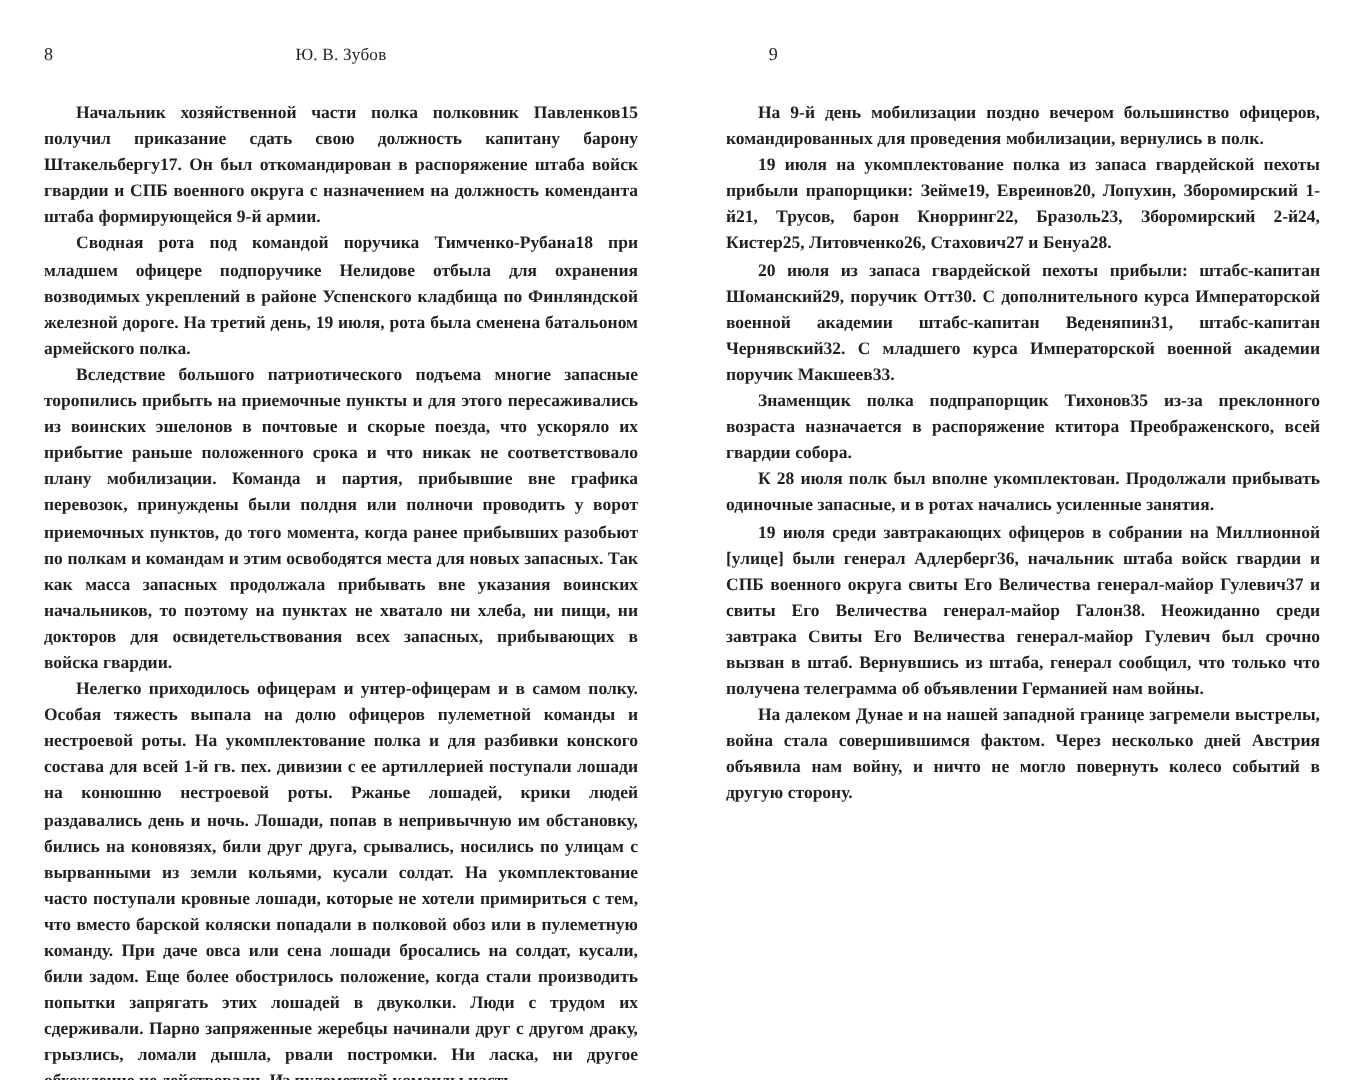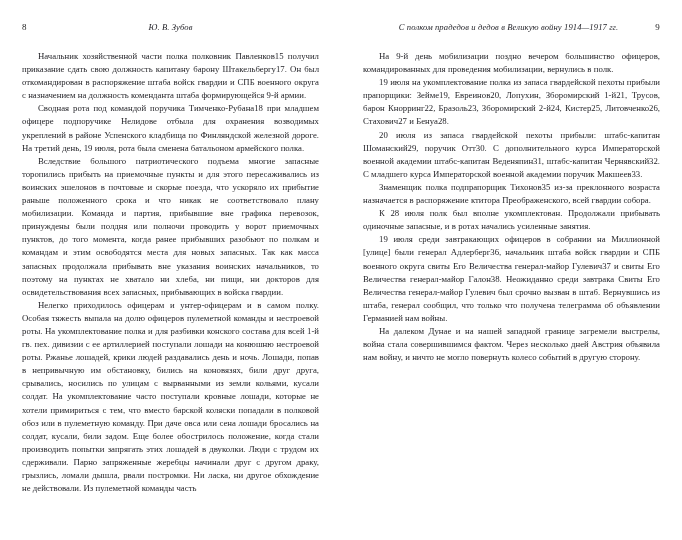--- a/index.html
+++ b/index.html
@@ -49,21 +49,20 @@
   }
   .running-head .folio {
     font-family: "Liberation Serif", "DejaVu Serif", serif;
     font-size: 9px;
     font-style: normal;
     color: #1d1d1d;
     width: 26px;
     flex: 0 0 26px;
   }
   .running-head .title {
-    font-style: italic;
     font-size: 8.6px;
     letter-spacing: 0.1px;
     flex: 1 1 auto;
     text-align: center;
     color: #24242a;
   }
   .rh-left .folio  { text-align: left; }
   .rh-left .title  { text-align: center; padding-right: 26px; }
   .rh-right .folio { text-align: right; order: 2; }
   .rh-right .title { text-align: center; order: 1; padding-left: 20px; }
@@ -74,20 +73,21 @@
     text-align: justify;
     text-justify: inter-word;
     hyphens: auto;
     -webkit-hyphens: auto;
     color: #1f1f24;
   }
   .column p {
     margin: 0;
     text-indent: 16px;
     word-spacing: 0.1px;
+    font-weight: bold;
   }
 </style>
 </head>
 <body>
 
 <div class="spread">
 
   <div class="page page-left">
     <div class="running-head rh-left">
       <span class="folio">8</span>
@@ -97,21 +97,20 @@
       <p>Начальник хозяйственной части полка полковник Павленков15 получил приказание сдать свою должность капитану барону Штакельбергу17. Он был откомандирован в распоряжение штаба войск гвардии и СПБ военного округа с назначением на должность коменданта штаба формирующейся 9-й армии.</p>
       <p>Сводная рота под командой поручика Тимченко-Рубана18 при младшем офицере подпоручике Нелидове отбыла для охранения возводимых укреплений в районе Успенского кладбища по Финляндской железной дороге. На третий день, 19 июля, рота была сменена батальоном армейского полка.</p>
       <p>Вследствие большого патриотического подъема многие запасные торопились прибыть на приемочные пункты и для этого пересаживались из воинских эшелонов в почтовые и скорые поезда, что ускоряло их прибытие раньше положенного срока и что никак не соответствовало плану мобилизации. Команда и партия, прибывшие вне графика перевозок, принуждены были полдня или полночи проводить у ворот приемочных пунктов, до того момента, когда ранее прибывших разобьют по полкам и командам и этим освободятся места для новых запасных. Так как масса запасных продолжала прибывать вне указания воинских начальников, то поэтому на пунктах не хватало ни хлеба, ни пищи, ни докторов для освидетельствования всех запасных, прибывающих в войска гвардии.</p>
       <p>Нелегко приходилось офицерам и унтер-офицерам и в самом полку. Особая тяжесть выпала на долю офицеров пулеметной команды и нестроевой роты. На укомплектование полка и для разбивки конского состава для всей 1-й гв. пех. дивизии с ее артиллерией поступали лошади на конюшню нестроевой роты. Ржанье лошадей, крики людей раздавались день и ночь. Лошади, попав в непривычную им обстановку, бились на коновязях, били друг друга, срывались, носились по улицам с вырванными из земли кольями, кусали солдат. На укомплектование часто поступали кровные лошади, которые не хотели примириться с тем, что вместо барской коляски попадали в полковой обоз или в пулеметную команду. При даче овса или сена лошади бросались на солдат, кусали, били задом. Еще более обострилось положение, когда стали производить попытки запрягать этих лошадей в двуколки. Люди с трудом их сдерживали. Парно запряженные жеребцы начинали друг с другом драку, грызлись, ломали дышла, рвали постромки. Ни ласка, ни другое обхождение не действовали. Из пулеметной команды часть</p>
     </div>
   </div>
 
   <div class="page page-right">
     <div class="running-head rh-right">
       <span class="folio">9</span>
-      <span class="title">С полком прадедов и дедов в Великую войну 1914—1917 гг.</span>
     </div>
     <div class="column">
       <p>На 9-й день мобилизации поздно вечером большинство офицеров, командированных для проведения мобилизации, вернулись в полк.</p>
       <p>19 июля на укомплектование полка из запаса гвардейской пехоты прибыли прапорщики: Зейме19, Евреинов20, Лопухин, Зборомирский 1-й21, Трусов, барон Кнорринг22, Бразоль23, Зборомирский 2-й24, Кистер25, Литовченко26, Стахович27 и Бенуа28.</p>
       <p>20 июля из запаса гвардейской пехоты прибыли: штабс-капитан Шоманский29, поручик Отт30. С дополнительного курса Императорской военной академии штабс-капитан Веденяпин31, штабс-капитан Чернявский32. С младшего курса Императорской военной академии поручик Макшеев33.</p>
       <p>Знаменщик полка подпрапорщик Тихонов35 из-за преклонного возраста назначается в распоряжение ктитора Преображенского, всей гвардии собора.</p>
       <p>К 28 июля полк был вполне укомплектован. Продолжали прибывать одиночные запасные, и в ротах начались усиленные занятия.</p>
       <p>19 июля среди завтракающих офицеров в собрании на Миллионной [улице] были генерал Адлерберг36, начальник штаба войск гвардии и СПБ военного округа свиты Его Величества генерал-майор Гулевич37 и свиты Его Величества генерал-майор Галон38. Неожиданно среди завтрака Свиты Его Величества генерал-майор Гулевич был срочно вызван в штаб. Вернувшись из штаба, генерал сообщил, что только что получена телеграмма об объявлении Германией нам войны.</p>
       <p>На далеком Дунае и на нашей западной границе загремели выстрелы, война стала совершившимся фактом. Через несколько дней Австрия объявила нам войну, и ничто не могло повернуть колесо событий в другую сторону.</p>
     </div>

